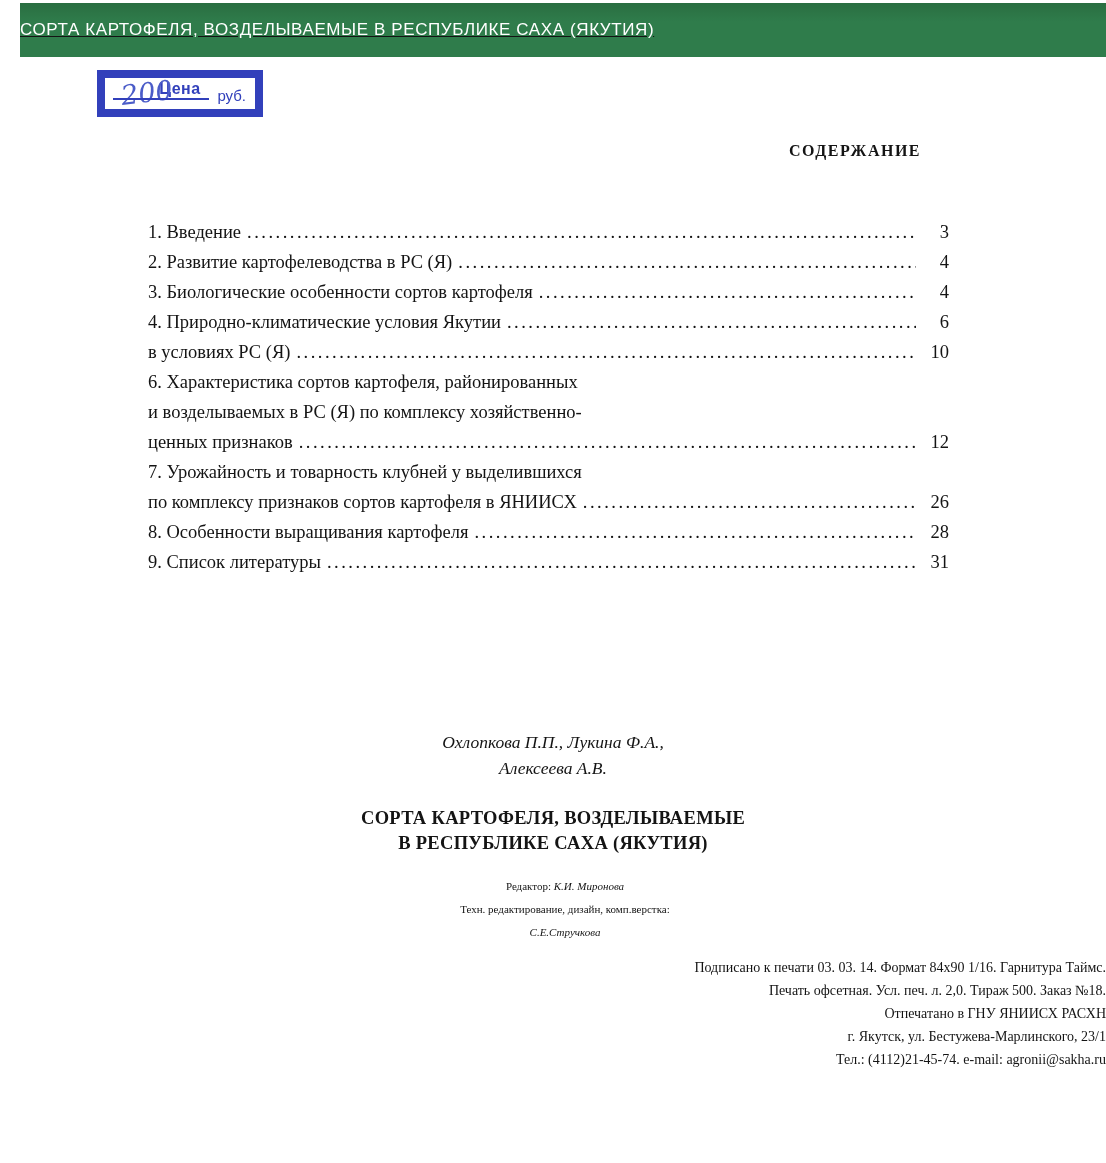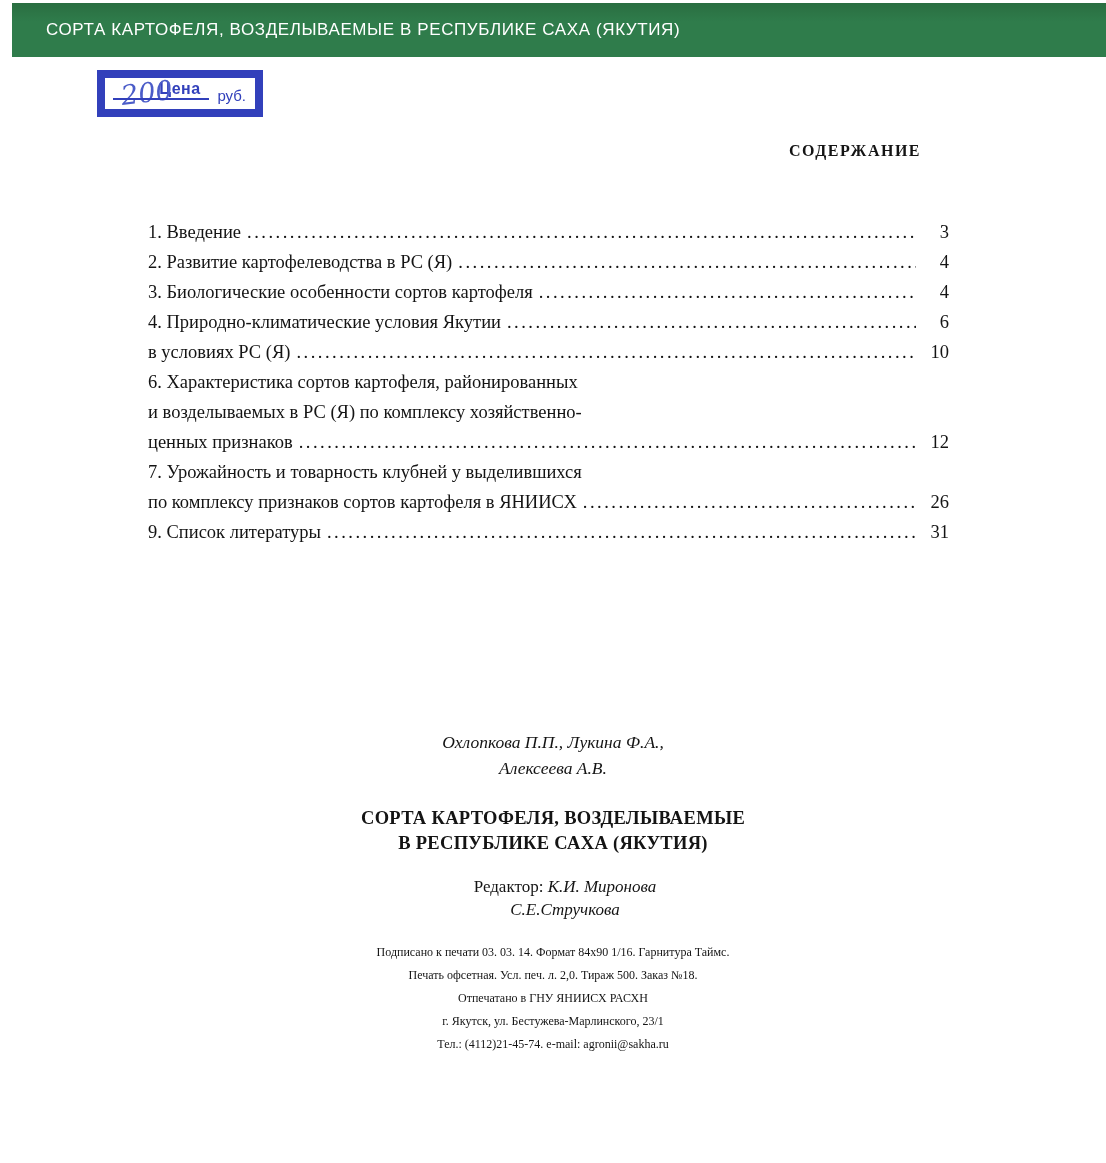--- a/index.html
+++ b/index.html
@@ -8,24 +8,24 @@
     width:1106px; height:1163px;
     font-family:"Liberation Serif","DejaVu Serif",serif;
     color:#141414;
     position:relative;
     overflow:hidden;
   }
   .page { position:relative; width:1106px; height:1163px; background:#fff; }
 
   
   .band {
-    position:absolute; left:12px; top:3px; right:0; height:54px;
+    position:absolute; left:20px; top:3px; right:0; height:54px;
     background:linear-gradient(180deg,#2a6e41 0%, #2f7c4b 35%, #2f7c4b 100%);
     display:flex; align-items:center;
-    padding-left:34px;
+    text-decoration:underline;
   }
   .band-title {
     color:#ffffff;
     font-family:"Liberation Sans","DejaVu Sans",sans-serif;
     font-size:17px; letter-spacing:0.6px;
   }
 
   
   .stamp {
     position:absolute; left:97px; top:70px; width:166px; height:47px;
@@ -77,23 +77,23 @@
   
   .colophon {
     position:absolute; left:0; top:729px; width:1106px;
     text-align:center;
   }
   .authors { font-style:italic; font-size:17.5px; line-height:26px; }
   .colophon-title {
     margin-top:25px;
     font-weight:bold; font-size:18.5px; line-height:25px; letter-spacing:0.3px;
   }
-  .editor-block { margin-top:19px; font-size:17px; line-height:23px;padding-left:24px; }
+  .editor-block { margin-top:19px; font-size:11px; line-height:23px;padding-left:24px; }
   .italic { font-style:italic; }
-  .imprint { margin-top:20px; font-size:12px; line-height:23px; }
+  .imprint { margin-top:12px; font-size:14px; line-height:23px;text-align:right; }
 </style>
 </head>
 <body>
 
 <div class="page">
 
   <header class="band" style="background: linear-gradient(rgb(42, 110, 65) 0%, rgb(47, 124, 75) 35%, rgb(47, 124, 75) 100%);">
     <span class="band-title" style="color: rgb(255, 255, 255);">СОРТА КАРТОФЕЛЯ, ВОЗДЕЛЫВАЕМЫЕ В РЕСПУБЛИКЕ САХА (ЯКУТИЯ)</span>
   </header>
 
@@ -160,20 +160,27 @@
           <span class="toc-text">7. Урожайность и товарность клубней у выделившихся</span>
         </div>
         <div class="toc-line">
           <span class="toc-text">по комплексу признаков сортов картофеля в ЯНИИСХ</span>
           <span class="toc-dots"></span>
           <span class="toc-page">26</span>
         </div>
       </div>
       <div>
         <div class="toc-line">
+          <span class="toc-text">8. Особенности выращивания картофеля</span>
+          <span class="toc-dots"></span>
+          <span class="toc-page">28</span>
+        </div>
+      </div>
+      <div>
+        <div class="toc-line">
           <span class="toc-text">9. Список литературы</span>
           <span class="toc-dots"></span>
           <span class="toc-page">31</span>
         </div>
       </div>
     </div>
 
   <div class="colophon">
     <div class="authors">
       <div>Охлопкова П.П., Лукина Ф.А.,</div>
@@ -183,20 +190,21 @@
     <div class="colophon-title">
       <div>СОРТА КАРТОФЕЛЯ, ВОЗДЕЛЫВАЕМЫЕ</div>
       <div>В РЕСПУБЛИКЕ САХА (ЯКУТИЯ)</div>
     </div>
 
     <div class="editor-block">
       <div>
         <span>Редактор:</span>
         <span class="italic">К.И. Миронова</span>
       </div>
+      <div>Техн. редактирование, дизайн, комп.верстка:</div>
       <div class="italic">С.Е.Стручкова</div>
     </div>
 
     <div class="imprint">
       <div>Подписано к печати 03. 03. 14. Формат 84х90 1/16. Гарнитура Таймс.</div>
       <div>Печать офсетная. Усл. печ. л. 2,0. Тираж 500. Заказ №18.</div>
       <div>Отпечатано в ГНУ ЯНИИСХ РАСХН</div>
       <div>г. Якутск, ул. Бестужева-Марлинского, 23/1</div>
       <div>Тел.: (4112)21-45-74. e-mail: agronii@sakha.ru</div>
     </div>

